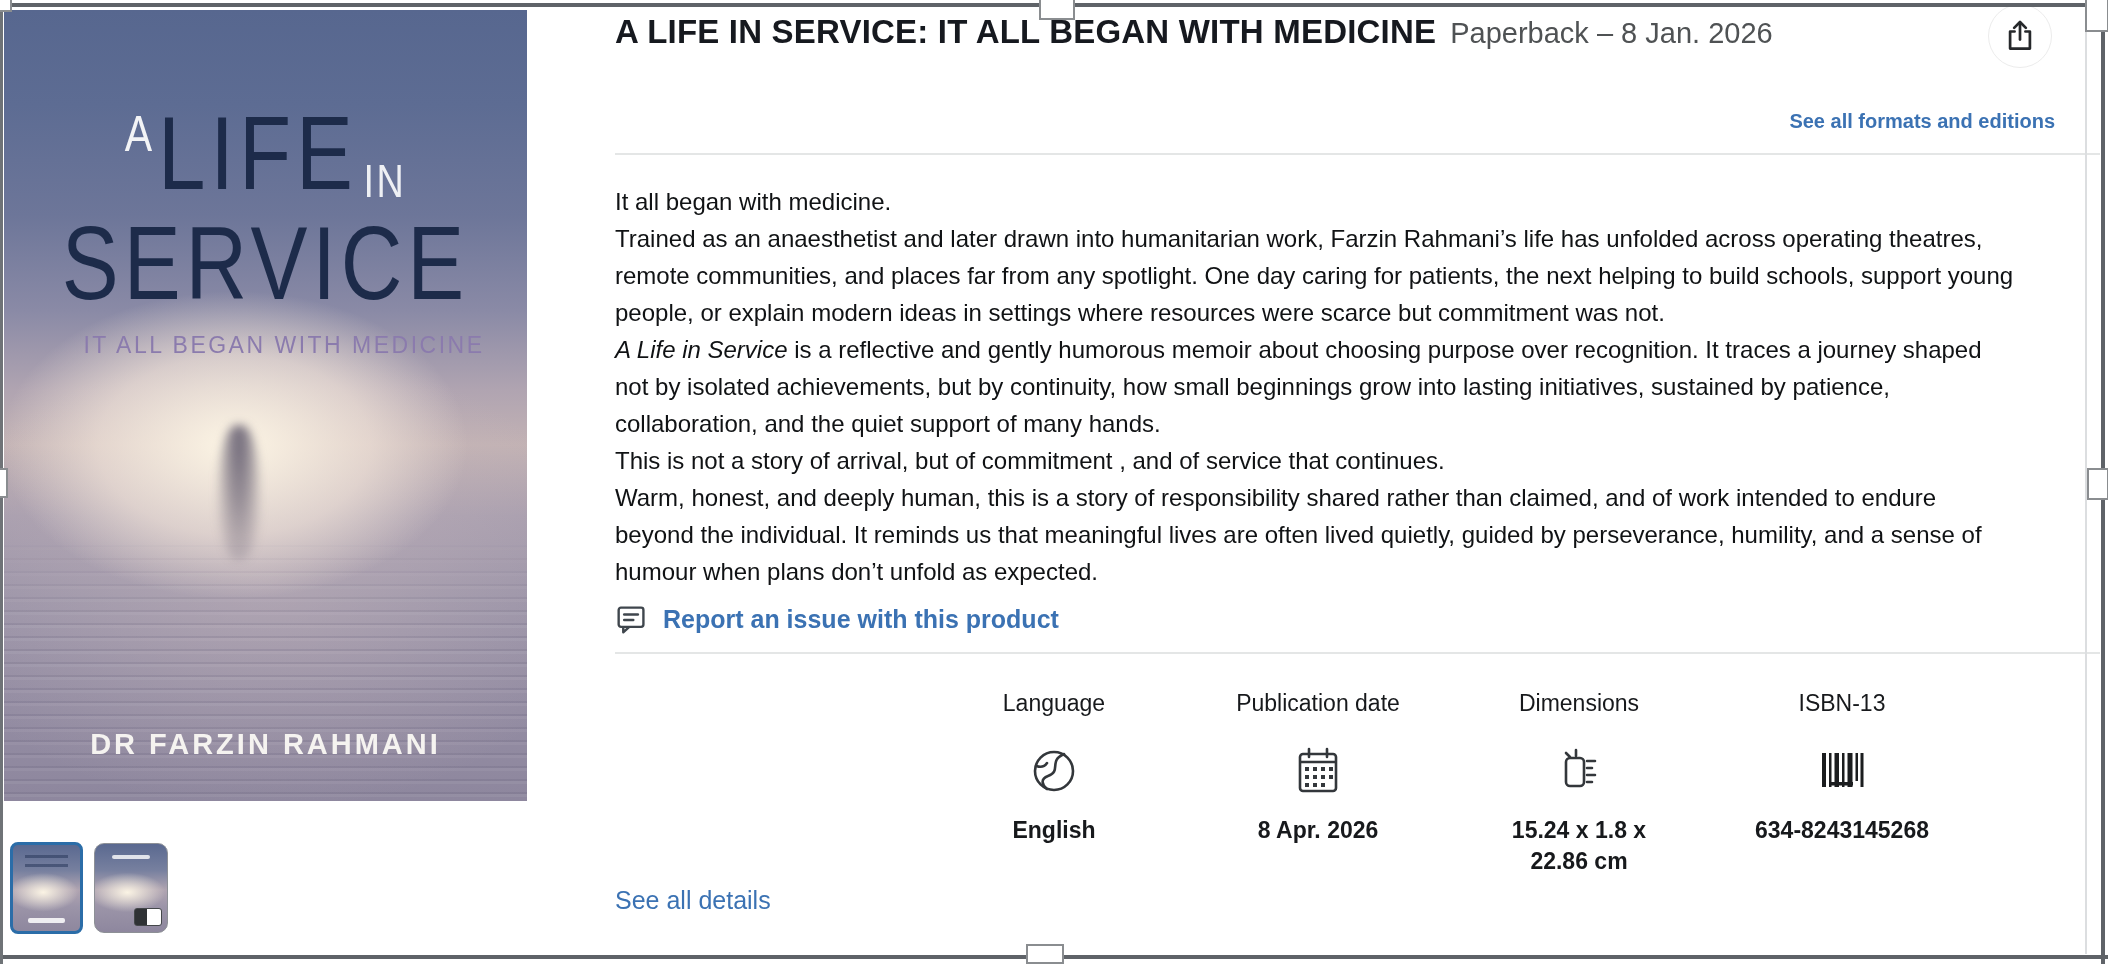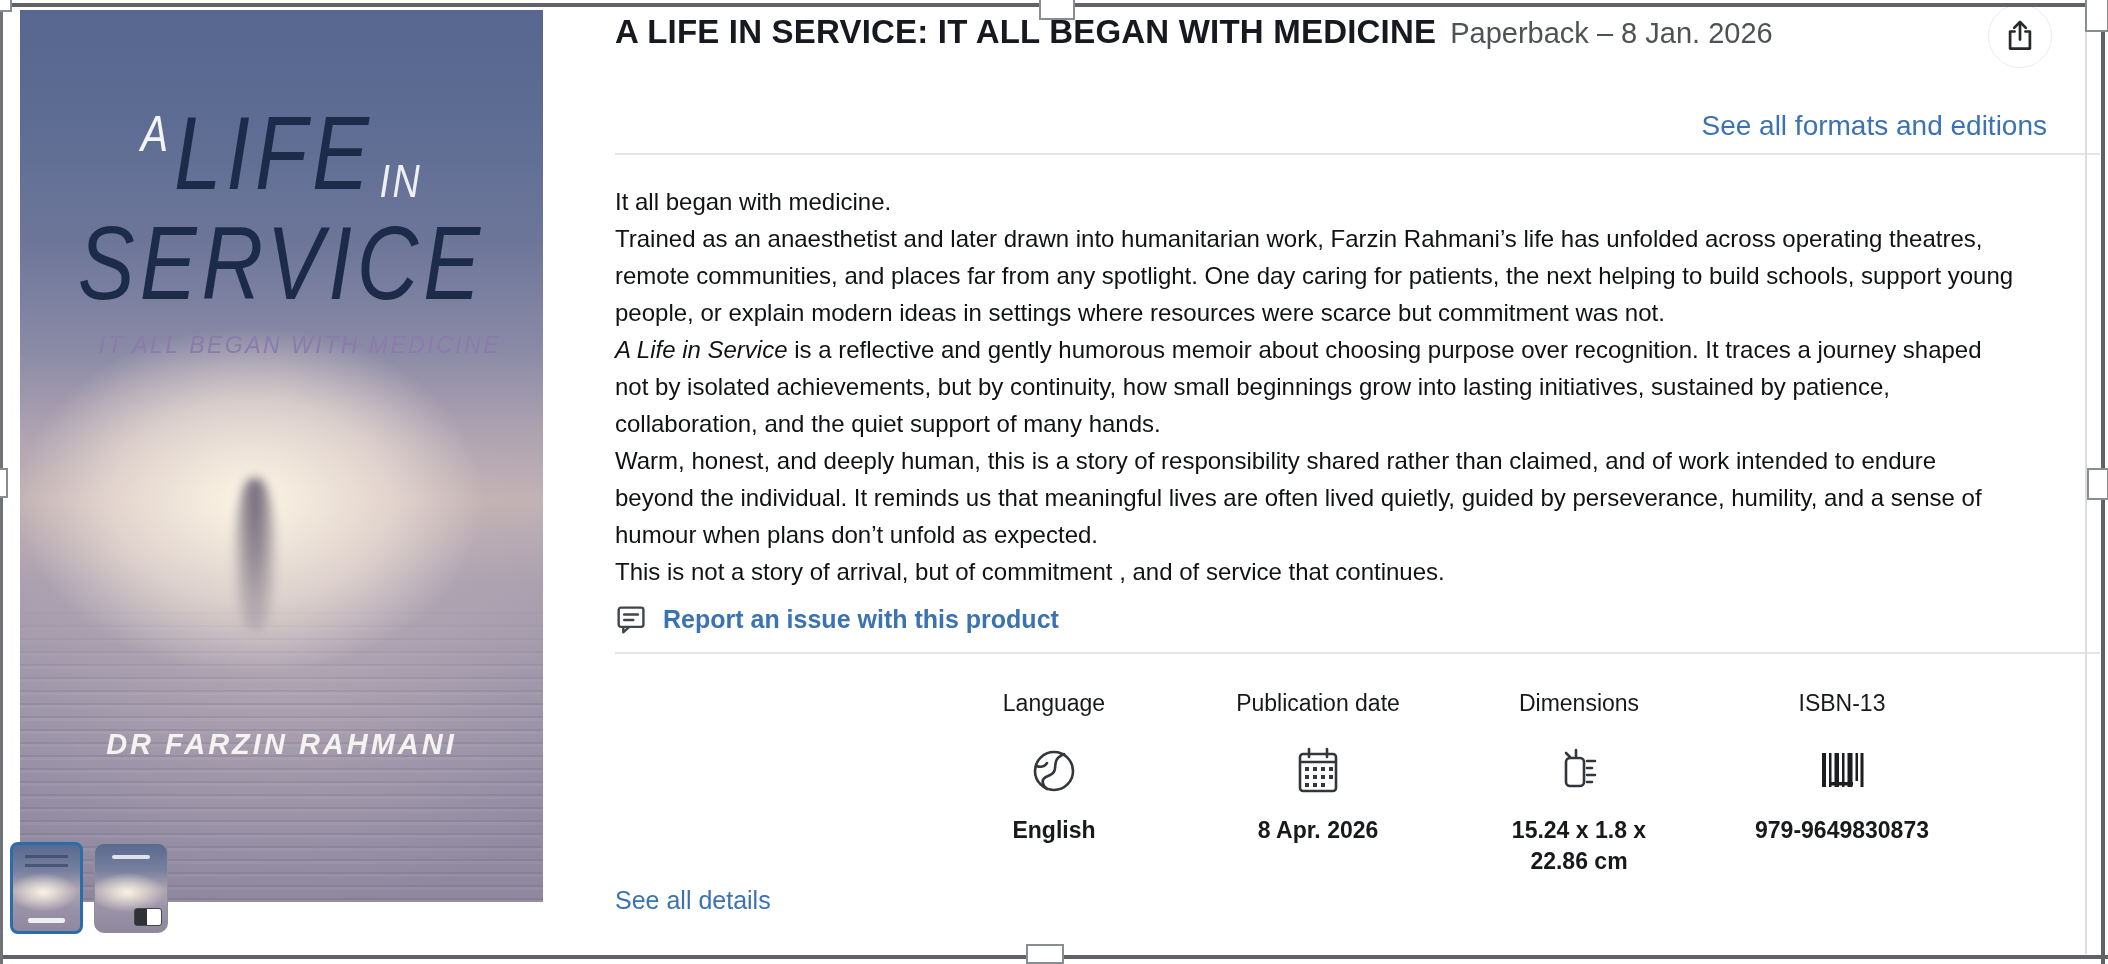--- a/index.html
+++ b/index.html
@@ -17,26 +17,25 @@
   .handle{position:absolute; background:#fff; border:2px solid #8a8d90; box-sizing:border-box; z-index:50;}
   .h-tl{left:-6px; top:-8px; width:18px; height:20px;}
   .h-tc{left:1039px; top:-2px; width:36px; height:22px;}
   .h-tr{left:2085px; top:-2px; width:24px; height:34px;}
   .h-lm{left:-6px; top:468px; width:14px; height:30px;}
   .h-rm{left:2087px; top:468px; width:22px; height:32px;}
   .h-bc{left:1026px; top:944px; width:38px; height:20px;}
 
   
   .cover{
-    position:absolute; left:20px; top:10px; width:523px; height:892px; overflow:hidden;
+    position:absolute; left:4px; top:10px; width:523px; height:791px; overflow:hidden;
     background:
       radial-gradient(ellipse 62% 27% at 44% 55%, rgba(255,248,231,0.95) 0%, rgba(247,234,221,0.62) 42%, rgba(240,228,220,0) 72%),
       radial-gradient(ellipse 95% 42% at 50% 72%, rgba(216,198,198,0.35), rgba(216,198,198,0) 70%),
       linear-gradient(180deg,#57678f 0%,#5d6c93 12%,#6d7699 26%,#8a8aa6 38%,#b0a4b1 48%,#c2b2b4 55%,#a89eae 64%,#9b94a8 74%,#948da3 86%,#8e879e 100%);
-    font-style: italic;
   }
   .cover .ripples{
     position:absolute; left:0; right:0; bottom:0; height:34%;
     background:repeating-linear-gradient(180deg, rgba(70,65,95,0.12) 0 2px, rgba(255,255,255,0.06) 2px 5px, rgba(0,0,0,0) 5px 13px);
     mask-image:linear-gradient(180deg, rgba(0,0,0,0) 0%, rgba(0,0,0,1) 35%);
     -webkit-mask-image:linear-gradient(180deg, rgba(0,0,0,0) 0%, rgba(0,0,0,1) 35%);
   }
   .cover .figure{
     position:absolute; left:41%; top:52.5%; width:8%; height:17%;
     background:radial-gradient(ellipse at 50% 15%, rgba(95,88,108,0.9) 0%, rgba(95,88,108,0.6) 35%, rgba(95,88,108,0.25) 65%, rgba(95,88,108,0) 100%);
@@ -66,21 +65,21 @@
 
   
   .main{position:absolute; left:615px; top:0; width:1472px; height:896px;}
   .title-row{position:absolute; top:12px; left:0; width:1360px;}
   .title-row h1{margin:0; display:inline; font-size:33px; font-weight:700; color:#16191f; letter-spacing:0.2px; line-height:1.2;}
   .binding{font-size:29px; font-weight:400; color:#4f5254; margin-left:14px; white-space:nowrap;}
   .share-btn{position:absolute; left:1373px; top:4px; width:64px; height:64px; border-radius:50%;
     border:1px solid #ececec; background:#fff; cursor:pointer; display:flex; align-items:center; justify-content:center;}
   .byline{position:absolute; top:86px; left:0; font-size:24px; color:#111;}
   a.lnk{color:#3b72b3; text-decoration:none; cursor:pointer;}
-  .formats{position:absolute; top:110px; right:40px; font-size:28px; font-weight:400;}
+  .formats{position:absolute; top:110px; right:32px; font-size:20px; font-weight:700;}
   .divider{position:absolute; left:0; width:1485px; height:2px; background:#e4e6e6;}
   .div1{top:153px;} .div2{top:652px;}
   .description{position:absolute; top:183px; left:0; width:1400px; font-size:24px; line-height:37px; color:#101214;}
   .description p{margin:0;}
   .description .ital{font-style:italic;}
   .report{position:absolute; top:603px; left:0; display:flex; align-items:center; gap:15px;}
   .report .lnk{font-size:25px; font-weight:600;}
   .details{position:absolute; top:690px; left:0; width:1472px; height:170px;}
   .dcol{position:absolute; top:0; width:220px; text-align:center;}
   .dcol .dlabel{font-size:23px; color:#17191c;}
@@ -128,22 +127,22 @@
     <div class="formats">
       <a class="lnk">See all formats and editions</a>
     </div>
 
     <div class="divider div1"></div>
 
     <div class="description">
         <p><span>It all began with medicine.</span></p>
         <p><span>Trained as an anaesthetist and later drawn into humanitarian work, Farzin Rahmani’s life has unfolded across operating theatres, remote communities, and places far from any spotlight. One day caring for patients, the next helping to build schools, support young people, or explain modern ideas in settings where resources were scarce but commitment was not.</span></p>
         <p><span class="ital">A Life in Service</span><span> is a reflective and gently humorous memoir about choosing purpose over recognition. It traces a journey shaped not by isolated achievements, but by continuity, how small beginnings grow into lasting initiatives, sustained by patience, collaboration, and the quiet support of many hands.</span></p>
+        <p><span>This is not a story of arrival, but of commitment , and of service that continues.</span></p>
         <p><span>Warm, honest, and deeply human, this is a story of responsibility shared rather than claimed, and of work intended to endure beyond the individual. It reminds us that meaningful lives are often lived quietly, guided by perseverance, humility, and a sense of humour when plans don’t unfold as expected.</span></p>
-        <p><span>This is not a story of arrival, but of commitment , and of service that continues.</span></p>
       </div>
 
     <div class="report">
       <svg width="33" height="33" viewBox="0 0 36 36" fill="none" stroke="#3f464d" stroke-width="2.6" stroke-linecap="round" stroke-linejoin="round">
         <rect x="4" y="5" width="27" height="21" rx="2.5"></rect>
         <path d="M9 27 L9 32 L15 26.5"></path>
         <path d="M10 12.5 H25"></path>
         <path d="M10 18.5 H20"></path>
       </svg>
       <a class="lnk">Report an issue with this product</a>
@@ -210,21 +209,21 @@
             <rect x="6" y="8" width="4" height="34"></rect>
             <rect x="13" y="8" width="2.5" height="34"></rect>
             <rect x="18.5" y="8" width="4.5" height="34"></rect>
             <rect x="26" y="8" width="2.5" height="34"></rect>
             <rect x="31.5" y="8" width="5" height="34"></rect>
             <rect x="39.5" y="8" width="2.5" height="28"></rect>
             <rect x="44.5" y="8" width="3" height="34"></rect>
             <rect x="13" y="37" width="24" height="3.5"></rect>
           </svg>
         </div>
-        <div class="dvalue">979-9649830873</div>
+        <div class="dvalue">634-8243145268</div>
       </div>
 
     </div>
 
     <div class="see-details">
       <a class="lnk">See all details</a>
     </div>
 
   </div>
 

